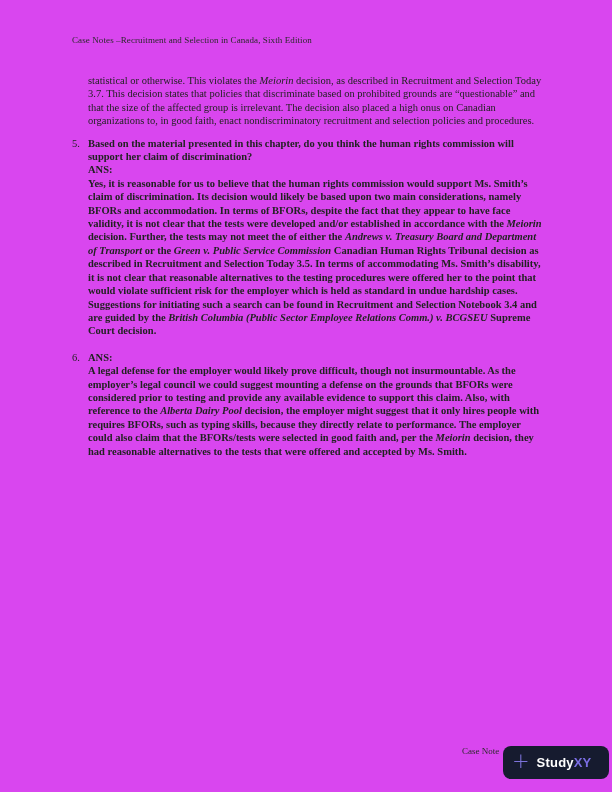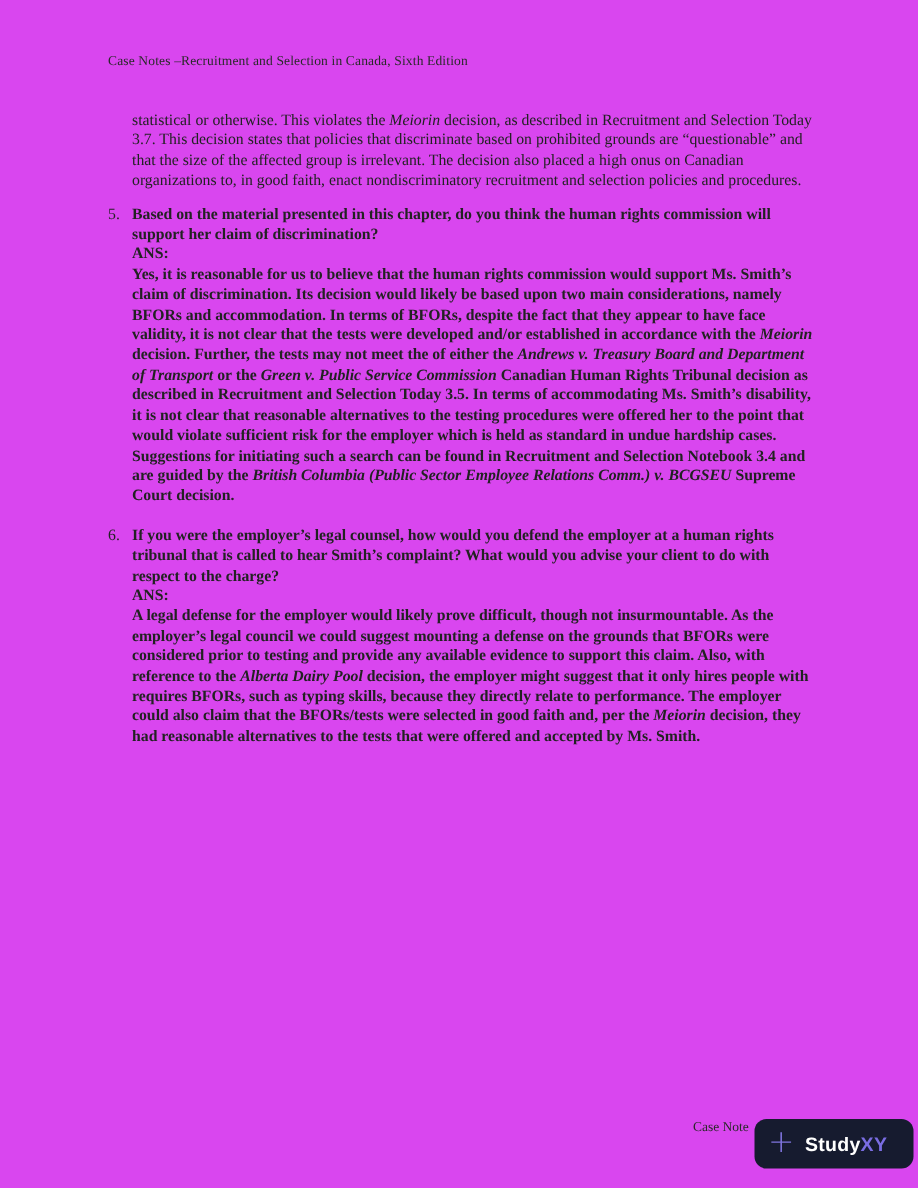--- a/index.html
+++ b/index.html
@@ -102,21 +102,20 @@
       <div class="q-body">
         <p class="q-text">Based on the material presented in this chapter, do you think the human rights commission will support her claim of discrimination?</p>
         <p class="ans-label">ANS:</p>
         <p class="ans-text">Yes, it is reasonable for us to believe that the human rights commission would support Ms. Smith’s claim of discrimination. Its decision would likely be based upon two main considerations, namely BFORs and accommodation. In terms of BFORs, despite the fact that they appear to have face validity, it is not clear that the tests were developed and/or established in accordance with the <em>Meiorin</em> decision. Further, the tests may not meet the of either the <em>Andrews v. Treasury Board and Department of Transport</em> or the <em>Green v. Public Service Commission</em> Canadian Human Rights Tribunal decision as described in Recruitment and Selection Today 3.5. In terms of accommodating Ms. Smith’s disability, it is not clear that reasonable alternatives to the testing procedures were offered her to the point that would violate sufficient risk for the employer which is held as standard in undue hardship cases. Suggestions for initiating such a search can be found in Recruitment and Selection Notebook 3.4 and are guided by the <em>British Columbia (Public Sector Employee Relations Comm.) v. BCGSEU</em> Supreme Court decision.</p>
       </div>
     </div>
 
     <div class="qa-item second">
       <div class="q-num">6.</div>
       <div class="q-body">
-        <p class="q-text">If you were the employer’s legal counsel, how would you defend the employer at a human rights tribunal that is called to hear Smith’s complaint? What would you advise your client to do with respect to the charge?</p>
         <p class="ans-label">ANS:</p>
         <p class="ans-text">A legal defense for the employer would likely prove difficult, though not insurmountable. As the employer’s legal council we could suggest mounting a defense on the grounds that BFORs were considered prior to testing and provide any available evidence to support this claim. Also, with reference to the <em>Alberta Dairy Pool</em> decision, the employer might suggest that it only hires people with requires BFORs, such as typing skills, because they directly relate to performance. The employer could also claim that the BFORs/tests were selected in good faith and, per the <em>Meiorin</em> decision, they had reasonable alternatives to the tests that were offered and accepted by Ms. Smith.</p>
       </div>
     </div>
 
   </div>
 
   <span class="footer-text">Case Note</span>
 
   <div class="brand-badge">

